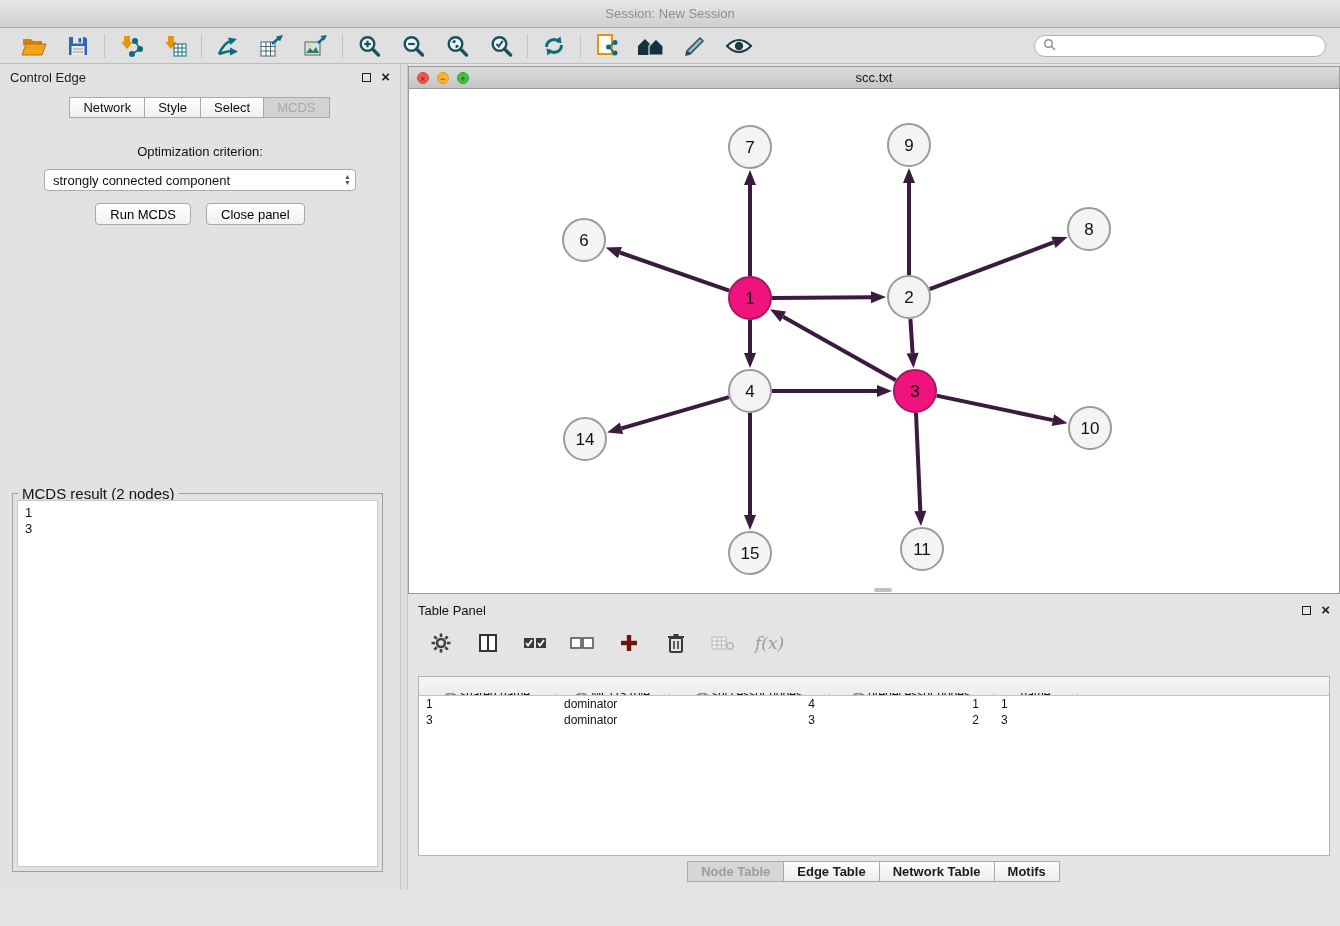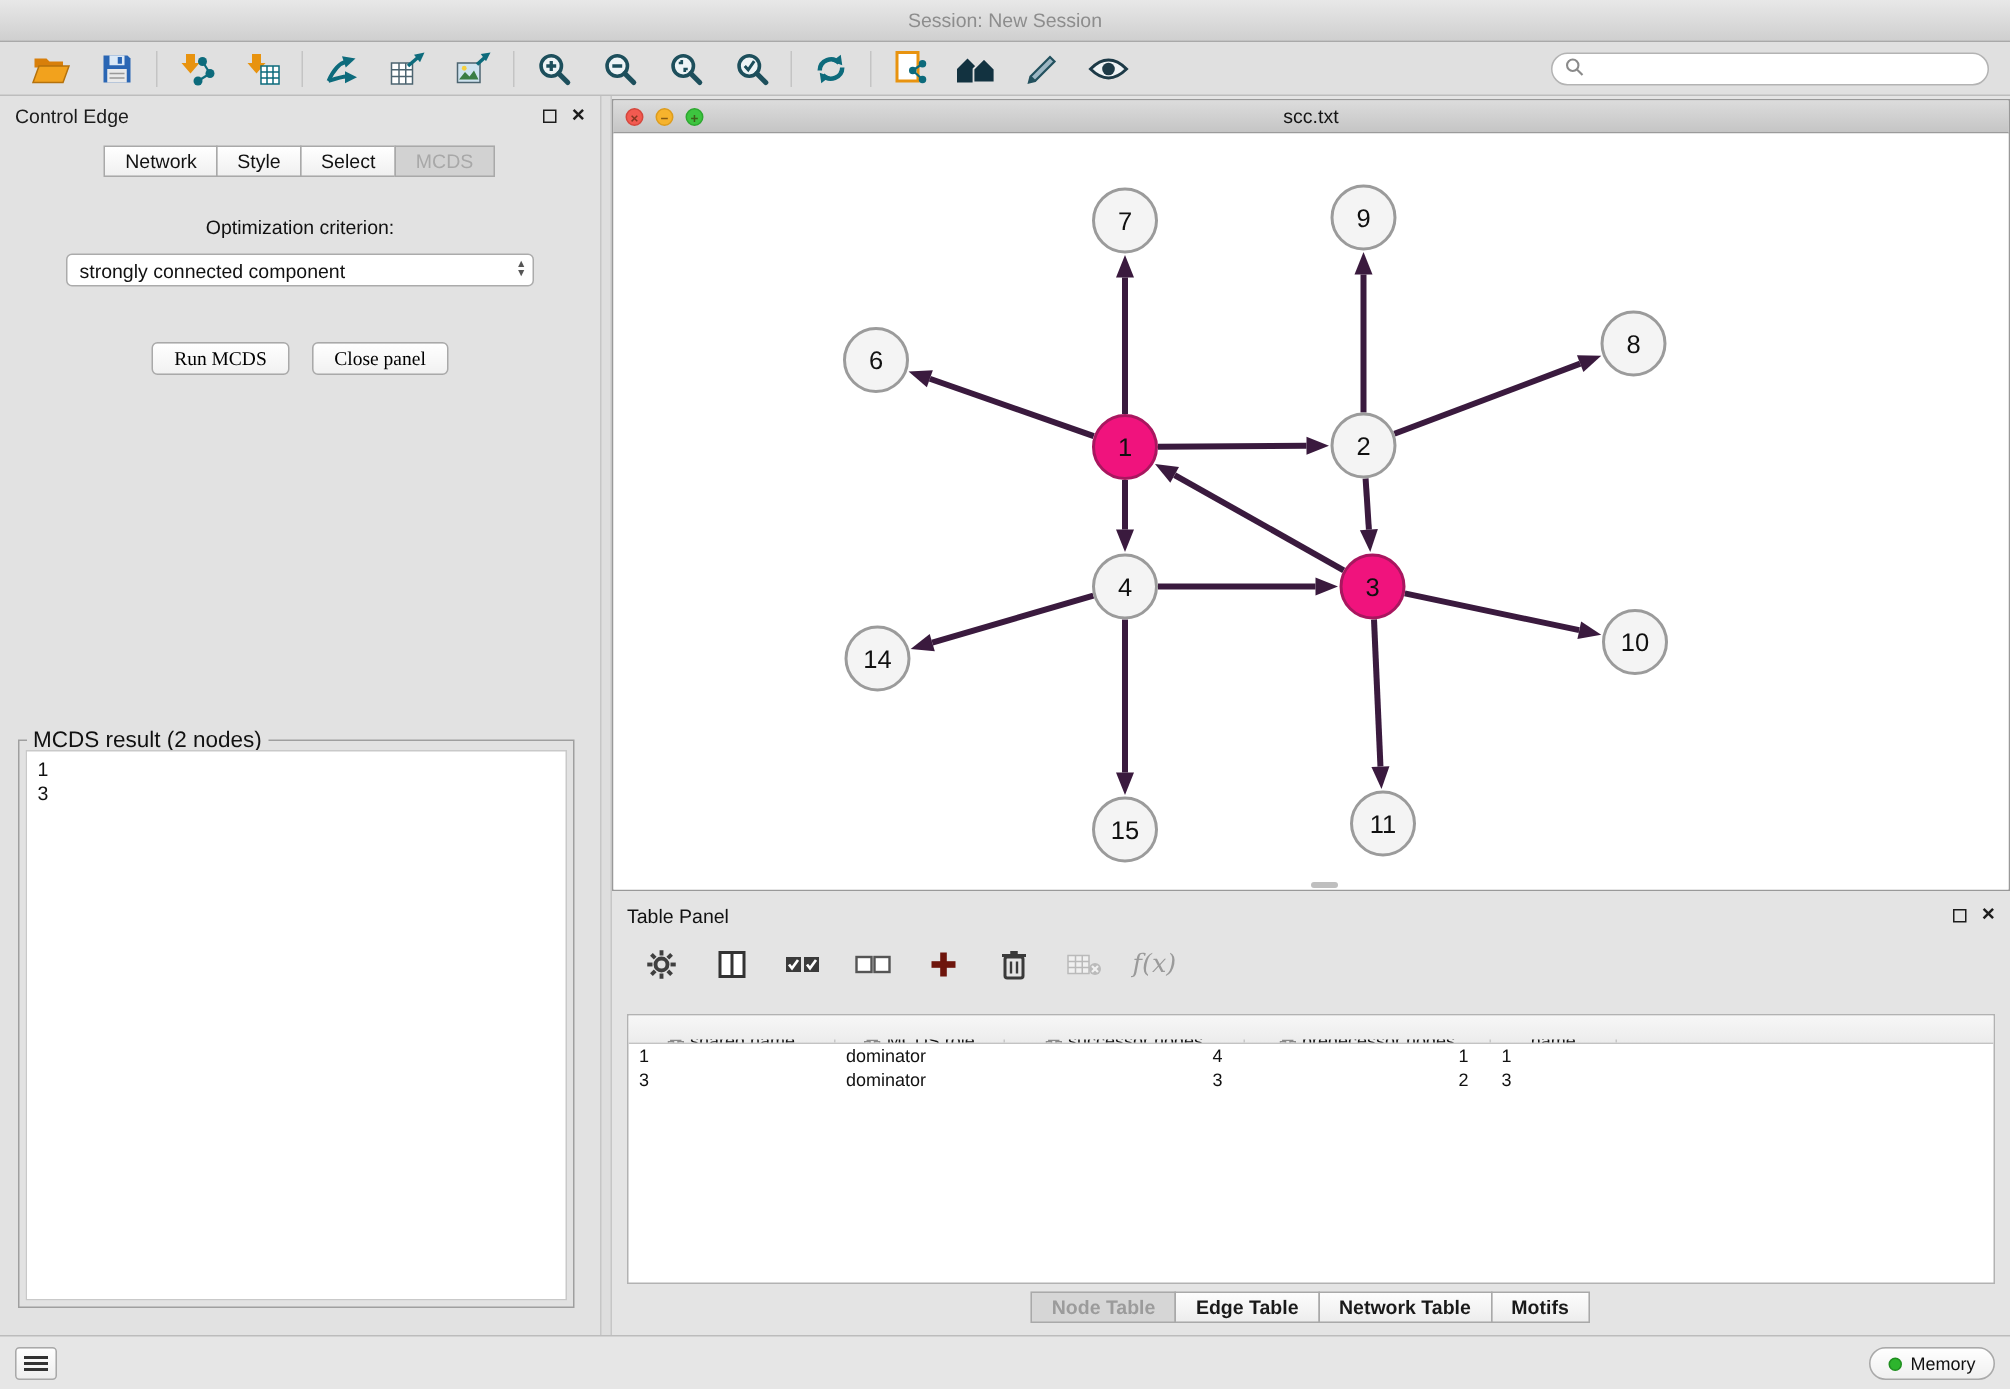--- a/index.html
+++ b/index.html
@@ -38,21 +38,21 @@
   .cp-tabs { display:flex; justify-content:center; margin-top:7px; }
   .cp-tab { border:1px solid #a9a9a9; margin-left:-1px; background:linear-gradient(#ffffff,#f0f0f0);
     padding:2px 13px; font-size:13px; cursor:default; }
   .cp-tab.active { background:#d2d2d2; color:#a8a8a8; }
   .cp-optlabel { text-align:center; margin-top:26px; font-size:13px; }
   .cp-dropdown { width:312px; height:22px; margin:10px auto 0; background:#fff; border:1px solid #ababab;
     border-radius:4px; display:flex; align-items:center; padding:0 4px 0 8px; font-size:13px; }
   .stepper { margin-left:auto; display:flex; flex-direction:column; line-height:6px; font-size:7px; color:#555; }
   .cp-buttons { display:flex; justify-content:center; gap:15px; margin-top:12px; }
   .cp-btn { height:22px; padding:0 14px; background:linear-gradient(#ffffff,#f1f1f1); border:1px solid #a9a9a9;
-    border-radius:4px; font-size:13px; font-family:Liberation Serif, serif;margin-top:25px; }
+    border-radius:4px; font-size:13px; font-family:Liberation Sans, sans-serif; }
   .cp-group { position:absolute; left:12px; right:17px; top:429px; bottom:18px; border:1px solid #9f9f9f; }
   .group-title { position:absolute; top:-9px; left:5px; background:#e2e2e2; padding:0 4px; font-size:15px; }
   .result-area { position:absolute; left:4px; right:4px; top:6px; bottom:4px; background:#fff;
     border:1px solid #c9c9c9; padding:4px 7px; font-size:13px; line-height:16px; overflow:auto; }
 
   
   .net-window { position:absolute; top:2px; left:0; right:0; height:528px; border:1px solid #999;
     background:#fff; }
   .net-titlebar { height:22px; background:linear-gradient(#dcdcdc,#c5c5c5); border-bottom:1px solid #9b9b9b;
     position:relative; text-align:center; line-height:22px; font-size:13px; color:#141414; }
@@ -533,29 +533,14 @@
 
       <div class="tp-tabs">
         <div class="seg-btn active">Node Table</div>
         <div class="seg-btn">Edge Table</div>
         <div class="seg-btn">Network Table</div>
         <div class="seg-btn">Motifs</div>
       </div>
     </div>
   </div>
 
-  <div class="statusbar">
-    <div class="sb-left-btn">
-      <svg width="16" height="12">
-          <g stroke="#333" stroke-width="2">
-            <line x1="0" y1="2" x2="16" y2="2"></line>
-            <line x1="0" y1="6" x2="16" y2="6"></line>
-            <line x1="0" y1="10" x2="16" y2="10"></line>
-          </g>
-        </svg>
-    </div>
-    <div class="memory-btn">
-      <span class="green-dot"></span>
-      <span>Memory</span>
-    </div>
-  </div>
 
 </div>
 
 </body></html>

